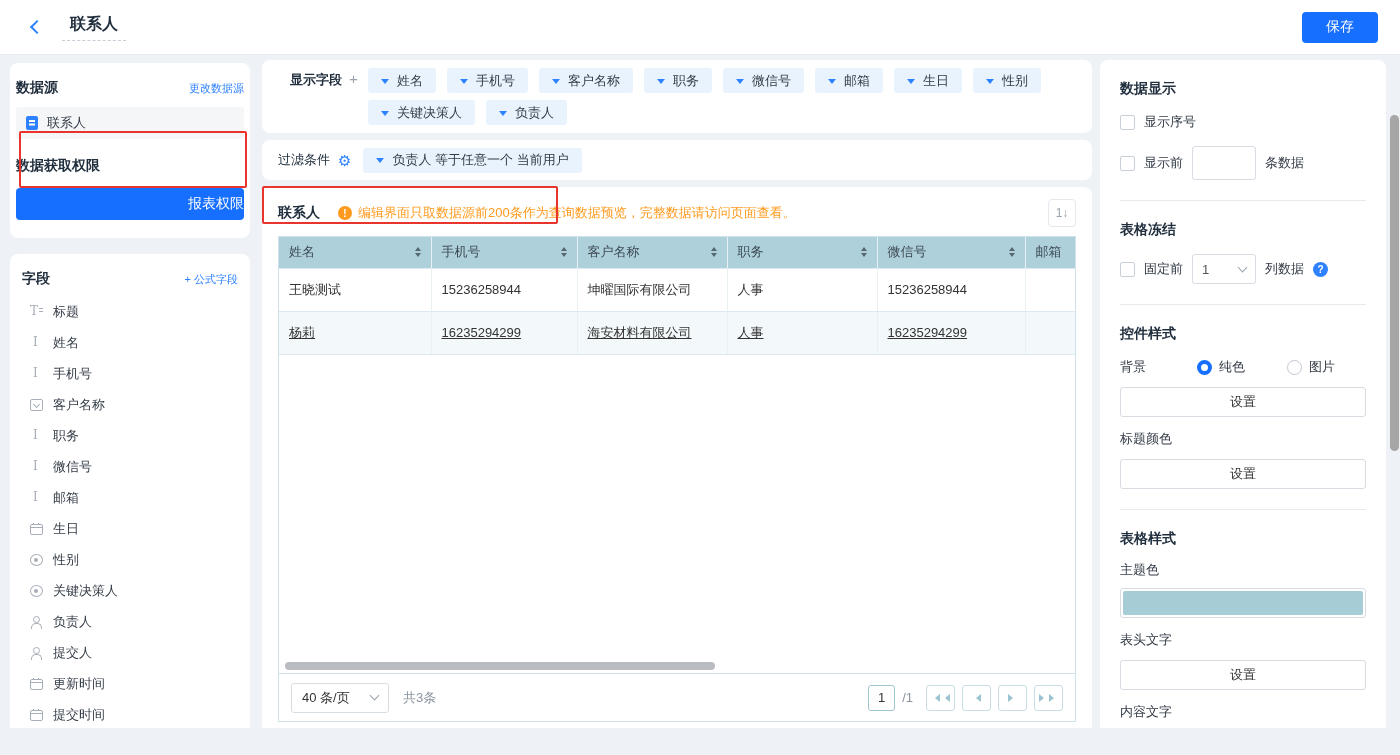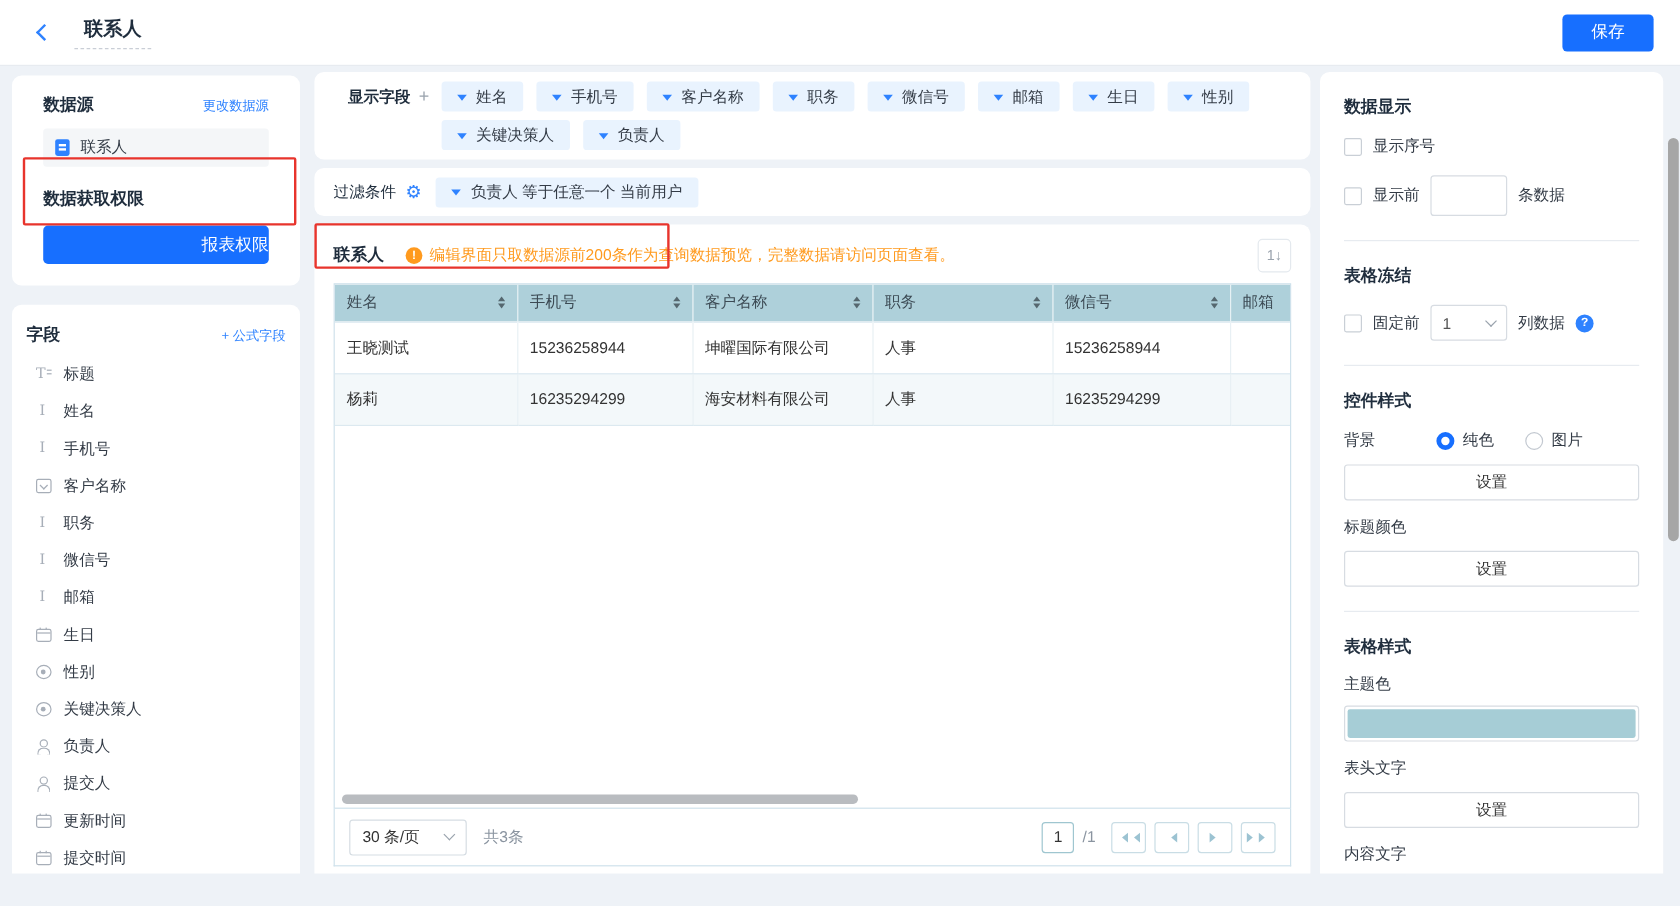--- a/index.html
+++ b/index.html
@@ -20,21 +20,21 @@
   .chev-left{width:10px;height:10px;border-left:2.5px solid var(--link);border-bottom:2.5px solid var(--link);transform:rotate(45deg);margin-left:4px;}
   .page-title{font-size:16px;font-weight:bold;color:var(--txt-strong);margin-left:14px;padding:0 8px 5px;border-bottom:1px dashed #c9ced6;}
   .save-btn{margin-left:auto;background:var(--accent);color:#fff;border:none;border-radius:4px;height:31px;padding:0 24px;font-size:14px;cursor:pointer;}
 
   .content{position:absolute;left:0;top:55px;right:0;bottom:0;}
 
   .card{background:var(--card);border-radius:8px;}
 
   
   .col-left{position:absolute;left:10px;top:8px;width:240px;}
-  .ds-card{padding:16px 26px 18px;}
+  .ds-card{padding:16px 6px 18px;}
   .panel-head{display:flex;align-items:center;justify-content:space-between;}
   .panel-title{font-size:14px;font-weight:bold;color:var(--txt-strong);}
   .link{color:var(--link);font-size:11px;cursor:pointer;text-decoration:none;}
   .ds-item{margin-top:10px;background:#f4f6f8;border-radius:3px;height:32px;display:flex;align-items:center;gap:9px;padding:0 10px;cursor:pointer;}
   .doc-icon{position:relative;width:12px;height:14px;background:var(--link);border-radius:2px;flex:0 0 12px;}
   .doc-icon::after{content:"";position:absolute;left:3px;top:4px;width:6px;height:1.5px;background:#fff;box-shadow:0 3.5px 0 #fff;}
   .perm-title{margin-top:18px;}
   .perm-btn{margin-top:13px;width:100%;height:32px;background:var(--accent);color:#fff;border:none;border-radius:4px;font-size:14px;cursor:pointer;text-align:right;}
   .fields-card{margin-top:16px;padding:16px 12px 10px;height:510px;overflow:hidden;}
   .field-list{margin-top:8px;}
@@ -50,21 +50,21 @@
   .date-icon::before{content:"";position:absolute;left:0;right:0;top:2px;height:1px;background:currentColor;}
   .date-icon::after{content:"";position:absolute;top:-2px;left:2px;width:1px;height:2px;background:currentColor;box-shadow:5px 0 0 currentColor;}
   .radio-icon{border:1px solid currentColor;border-radius:50%;width:12px;height:12px;margin-top:1px;}
   .radio-icon::after{content:"";position:absolute;width:4px;height:4px;border-radius:50%;background:currentColor;left:3px;top:3px;}
   .user-icon{margin-top:1px;}
   .user-icon::before{content:"";position:absolute;width:5px;height:5px;border:1px solid currentColor;border-radius:50%;left:3px;top:0;}
   .user-icon::after{content:"";position:absolute;width:9px;height:5px;border:1px solid currentColor;border-bottom:none;border-radius:5px 5px 0 0;left:1px;bottom:0;}
 
   
   .col-mid{position:absolute;left:262px;top:5px;width:830px;}
-  .display-card{padding:8px 28px;display:flex;align-items:flex-start;}
+  .display-card{padding:8px 28px;display:flex;align-items:flex-start;font-family:Liberation Mono, monospace;}
   .df-label{font-weight:600;color:var(--txt-strong);line-height:25px;white-space:nowrap;}
   .df-plus{color:#9aa3ad;font-size:15px;line-height:25px;margin:0 10px 0 7px;cursor:pointer;}
   .chips{display:flex;flex-wrap:wrap;gap:7px 11px;max-width:745px;}
   .chip{display:inline-flex;align-items:center;gap:8px;background:var(--chip-bg);border-radius:3px;height:25px;padding:0 13px;color:var(--txt);cursor:pointer;}
   .tri-down{width:0;height:0;border:4px solid transparent;border-top:5px solid var(--link);margin-top:5px;}
   .filter-card{margin-top:7px;height:40px;display:flex;align-items:center;padding:0 16px;gap:8px;}
   .filter-label{font-weight:400;color:var(--txt-strong);}
   .gear-icon{color:var(--link);font-size:15px;line-height:1;cursor:pointer;margin-right:4px;}
   .preview-card{margin-top:7px;height:551px;padding:12px 16px 0;}
   .pv-head{display:flex;align-items:center;height:28px;}
@@ -74,21 +74,21 @@
   .sort-tool{margin-left:auto;width:28px;height:28px;border:1px solid #e4e9ee;border-radius:4px;background:#fff;color:#9aa3ad;font-size:12px;display:flex;align-items:center;justify-content:center;cursor:pointer;}
   .table-box{margin-top:9px;border:1px solid var(--tbl-border);height:438px;position:relative;overflow:hidden;}
   table{border-collapse:collapse;table-layout:fixed;width:946px;}
   th{background:var(--table-header);height:31px;font-weight:normal;color:#3c4a54;text-align:left;padding:0 10px;border-right:1px solid #e6f1f4;}
   .th-inner{display:flex;align-items:center;justify-content:space-between;}
   .sorter{display:flex;flex-direction:column;gap:2px;cursor:pointer;}
   .sorter i{display:block;width:0;height:0;border:3.5px solid transparent;}
   .sorter .up{border-bottom:4px solid #55676f;}
   .sorter .dn{border-top:4px solid #55676f;}
   td{height:43px;padding:0 10px;border-right:1px solid #e8f0f4;border-bottom:1px solid var(--tbl-inner);color:#333;background:#fff;}
-  tr.zebra td{background:var(--zebra);}
+  tr.zebra td{background:var(--zebra);text-decoration:underline;}
   tr:first-child td{border-top:1px solid var(--tbl-inner);}
   .hscroll-thumb{position:absolute;left:6px;bottom:3px;width:430px;height:8px;background:#b9bcc0;border-radius:4px;cursor:pointer;}
   .pv-footer{height:48px;border:1px solid var(--tbl-border);border-top:none;display:flex;align-items:center;padding:0 12px;}
   .size-select{width:98px;height:30px;border:1px solid #d6dde3;border-radius:3px;display:flex;align-items:center;justify-content:space-between;padding:0 10px;cursor:pointer;color:#333;}
   .chev-down{width:7px;height:7px;border-right:1.5px solid #9aa3ad;border-bottom:1.5px solid #9aa3ad;transform:rotate(45deg);margin-top:-4px;}
   .total-txt{color:var(--txt-gray);margin-left:14px;}
   .pager{margin-left:auto;display:flex;align-items:center;gap:7px;}
   .page-box{width:27px;height:26px;border:1px solid #9fc6d0;border-radius:3px;display:flex;align-items:center;justify-content:center;color:#333;background:#fff;cursor:text;}
   .page-total{color:var(--txt-gray);margin-right:6px;}
   .pg-btn{width:29px;height:26px;border:1px solid var(--pager-bd);border-radius:3px;background:#fff;display:flex;align-items:center;justify-content:center;gap:1px;cursor:pointer;}
@@ -98,21 +98,21 @@
 
   
   .col-right{position:absolute;left:1100px;top:5px;width:286px;height:700px;background:#fff;border-radius:8px;padding:20px 20px 0;overflow:hidden;}
   .sec-title{font-size:14px;font-weight:bold;color:var(--txt-strong);}
   .set-row{display:flex;align-items:center;gap:9px;margin-top:15px;}
   .checkbox{width:15px;height:15px;border:1px solid #c9cfd6;border-radius:2px;background:#fff;flex:0 0 15px;cursor:pointer;}
   .mini-input{width:64px;height:34px;border:1px solid #d7dce2;border-radius:3px;background:#fff;}
   .mini-select{width:64px;height:30px;border:1px solid #d7dce2;border-radius:3px;background:#fff;display:flex;align-items:center;justify-content:space-between;padding:0 9px;color:#555;cursor:pointer;}
   .help-icon{width:15px;height:15px;border-radius:50%;background:var(--link);color:#fff;font-size:10px;font-weight:bold;display:flex;align-items:center;justify-content:center;cursor:pointer;}
   .divider{height:1px;background:var(--line);margin:20px 0;}
-  .radio-group{display:flex;align-items:center;gap:26px;margin-left:42px;}
+  .radio-group{display:flex;align-items:center;gap:42px;margin-left:42px;}
   .radio-opt{display:flex;align-items:center;gap:7px;cursor:pointer;}
   .radio-dot{width:15px;height:15px;border-radius:50%;}
   .radio-dot.on{border:4.5px solid var(--accent);background:#fff;}
   .radio-dot.off{border:1px solid #c2c8d0;background:#fff;}
   .set-btn{margin-top:11px;width:100%;height:30px;border:1px solid #d7dce2;border-radius:3px;background:#fff;color:#333;font-size:13px;cursor:pointer;}
   .sub-label{margin-top:13px;color:var(--txt);}
   .swatch-box{margin-top:9px;height:30px;border:1px solid #d7dce2;border-radius:3px;padding:2px;cursor:pointer;}
   .swatch-fill{width:100%;height:100%;background:var(--theme-swatch);border-radius:2px;}
 
   
@@ -368,21 +368,21 @@
                   <td>16235294299</td>
                   <td></td>
                 </tr>
               </tbody>
           </table>
           <div class="hscroll-thumb"></div>
         </div>
 
         <div class="pv-footer">
           <div class="size-select">
-            <span>30 条/页</span>
+            <span>40 条/页</span>
             <i class="chev-down"></i>
           </div>
           <span class="total-txt">共3条</span>
           <div class="pager">
             <span class="page-box">1</span>
             <span class="page-total">/1</span>
             <button class="pg-btn">
                 <i class="tl"></i>
                 <i class="tl"></i>
               </button>

